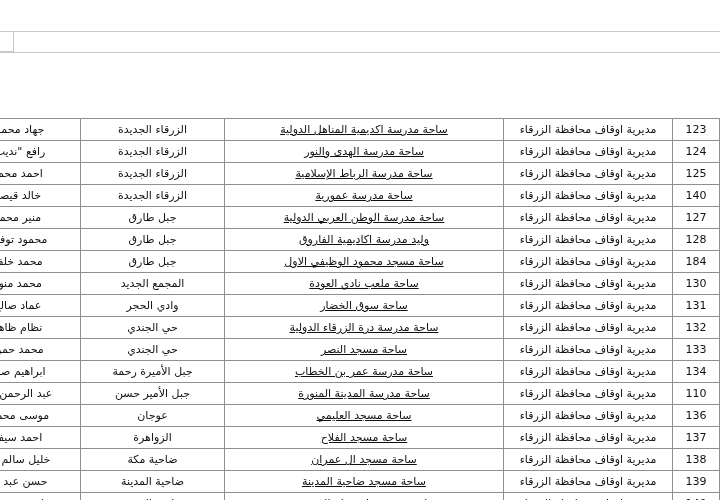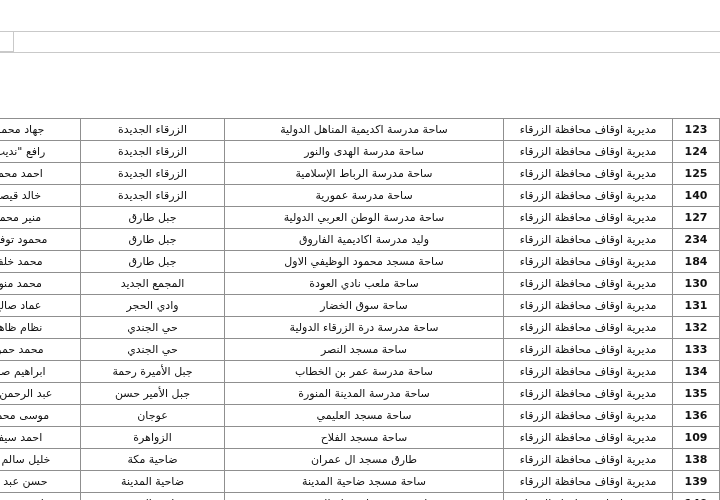--- a/index.html
+++ b/index.html
@@ -72,33 +72,34 @@
     vertical-align: middle;
     white-space: nowrap;
     overflow: hidden;
     text-align: center;
     background: #ffffff;
     line-height: 19px;
   }
   td.col-num {
     width: 38px;
     background: #f7bf8f;
-    font-weight: bold;
+    font-weight: normal;
     font-size: 12px;
     color: #000000;
     text-align: center;
     direction: ltr;
   }
   td.col-dir {
     width: 160px;
     text-align: center;
   }
   td.col-place {
     width: 270px;
     text-align: center;
+    text-decoration: underline;
   }
   td.col-area {
     width: 135px;
     text-align: center;
   }
   td.col-name {
     width: 117px;
     text-align: center;
     
   }
@@ -150,21 +151,21 @@
           <td class="col-name">خالد قيصر</td>
         </tr>
         <tr class="row">
           <td class="col-num">127</td>
           <td class="col-dir">مديرية اوقاف محافظة الزرقاء</td>
           <td class="col-place">ساحة مدرسة الوطن العربي الدولية</td>
           <td class="col-area">جبل طارق</td>
           <td class="col-name">منير محمد</td>
         </tr>
         <tr class="row">
-          <td class="col-num">234</td>
+          <td class="col-num">128</td>
           <td class="col-dir">مديرية اوقاف محافظة الزرقاء</td>
           <td class="col-place">وليد مدرسة اكاديمية الفاروق</td>
           <td class="col-area">جبل طارق</td>
           <td class="col-name">محمود توفيق</td>
         </tr>
         <tr class="row">
           <td class="col-num">184</td>
           <td class="col-dir">مديرية اوقاف محافظة الزرقاء</td>
           <td class="col-place">ساحة مسجد محمود الوظيفي الاول</td>
           <td class="col-area">جبل طارق</td>
@@ -199,44 +200,44 @@
           <td class="col-name">محمد حمود</td>
         </tr>
         <tr class="row">
           <td class="col-num">134</td>
           <td class="col-dir">مديرية اوقاف محافظة الزرقاء</td>
           <td class="col-place">ساحة مدرسة عمر بن الخطاب</td>
           <td class="col-area">جبل الأميرة رحمة</td>
           <td class="col-name">ابراهيم صقر</td>
         </tr>
         <tr class="row">
-          <td class="col-num">135</td>
+          <td class="col-num">110</td>
           <td class="col-dir">مديرية اوقاف محافظة الزرقاء</td>
           <td class="col-place">ساحة مدرسة المدينة المنورة</td>
           <td class="col-area">جبل الأمير حسن</td>
           <td class="col-name">عبد الرحمن مح</td>
         </tr>
         <tr class="row">
           <td class="col-num">136</td>
           <td class="col-dir">مديرية اوقاف محافظة الزرقاء</td>
           <td class="col-place">ساحة مسجد العليمي</td>
           <td class="col-area">عوجان</td>
           <td class="col-name">موسى محمود</td>
         </tr>
         <tr class="row">
-          <td class="col-num">109</td>
+          <td class="col-num">137</td>
           <td class="col-dir">مديرية اوقاف محافظة الزرقاء</td>
           <td class="col-place">ساحة مسجد الفلاح</td>
           <td class="col-area">الزواهرة</td>
           <td class="col-name">احمد سيف</td>
         </tr>
         <tr class="row">
           <td class="col-num">138</td>
           <td class="col-dir">مديرية اوقاف محافظة الزرقاء</td>
-          <td class="col-place">طارق مسجد ال عمران</td>
+          <td class="col-place">ساحة مسجد ال عمران</td>
           <td class="col-area">ضاحية مكة</td>
           <td class="col-name">خليل سالم س</td>
         </tr>
         <tr class="row">
           <td class="col-num">139</td>
           <td class="col-dir">مديرية اوقاف محافظة الزرقاء</td>
           <td class="col-place">ساحة مسجد ضاحية المدينة</td>
           <td class="col-area">ضاحية المدينة</td>
           <td class="col-name">حسن عبد اله</td>
         </tr>

